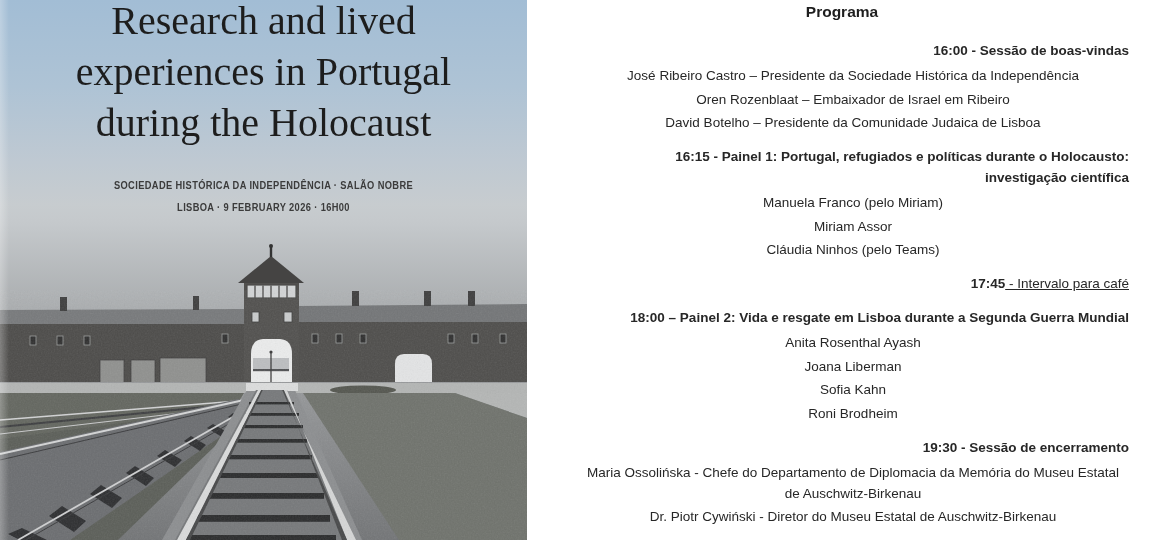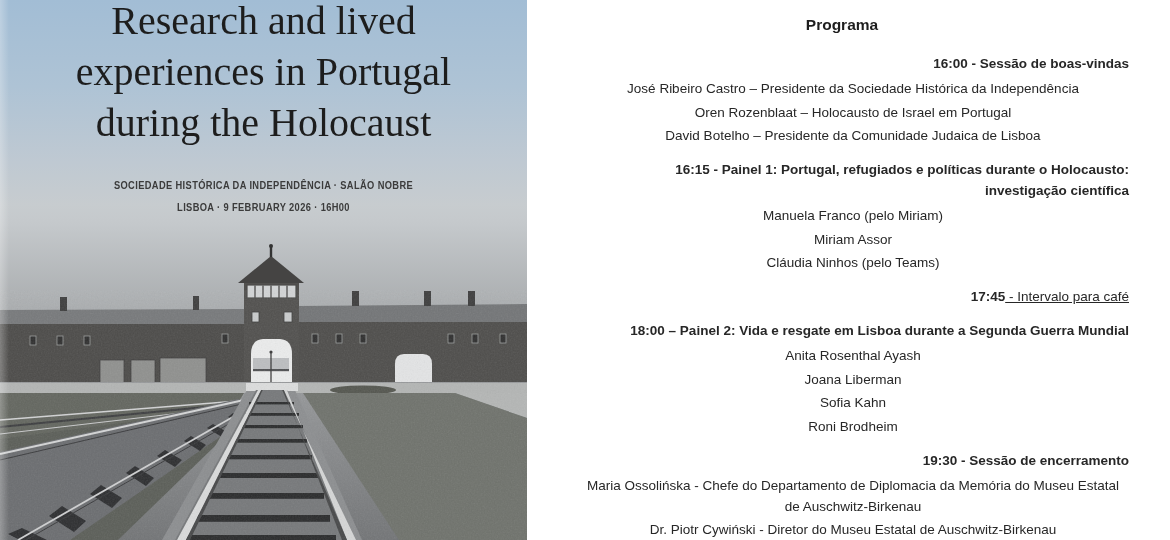--- a/index.html
+++ b/index.html
@@ -12,21 +12,21 @@
   .poster::after{content:"";position:absolute;inset:0;pointer-events:none;
     background:linear-gradient(90deg,rgba(255,255,255,.28),rgba(255,255,255,0) 9px);}
   .poster-title{margin-top:-5px;text-align:center;font-family:"Liberation Serif",serif;
     font-weight:400;font-size:40px;line-height:51px;color:#1d1d1d;}
   .poster-subtitle{margin-top:27px;text-align:center;font-weight:700;font-size:10px;
     letter-spacing:.4px;line-height:22px;color:#3b3b3b;transform:scaleX(.93);transform-origin:center;}
   .photo-svg{position:absolute;left:0;bottom:0;width:527px;height:318px;display:block;}
 
   
   .program{position:absolute;left:577px;top:0;width:530px;color:#272727;}
-  .program-heading{padding-top:15px;margin:0 0 19px 0;text-align:center;
+  .program-heading{padding-top:2px;margin:0 0 19px 0;text-align:center;
     font-size:15.5px;line-height:19px;font-weight:700;color:#1e1e1e;}
   .sec-head{margin:13px 0 4px 0;font-size:13.5px;line-height:21px;font-weight:700;
     white-space:pre-line;width:552px;text-align:right;}
   .sec-head .rest{font-weight:400;text-decoration:underline;}
   .item{margin:0 0 2.5px 0;font-size:13.5px;line-height:21px;white-space:pre-line;width:552px;text-align:center;}
 </style>
 </head>
 <body>
 
 <div class="stage">
@@ -169,21 +169,21 @@
       <rect x="0" y="80" width="527" height="238" filter="url(#grain)" opacity="0.13"></rect>
     </svg>
   </div>
 
   <div class="program">
     <div class="program-heading">Programa</div>
 
     <section>
       <p class="sec-head"><span>16:00 - Sessão de boas-vindas</span><span class="rest"></span></p>
       <p class="item">José Ribeiro Castro – Presidente da Sociedade Histórica da Independência</p>
-      <p class="item">Oren Rozenblaat – Holocausto de Israel em Portugal</p>
+      <p class="item">Oren Rozenblaat – Embaixador de Israel em Ribeiro</p>
       <p class="item">David Botelho – Presidente da Comunidade Judaica de Lisboa</p>
     </section>
 
     <section>
       <p class="sec-head"><span>16:15 - Painel 1: Portugal, refugiados e políticas durante o Holocausto:
 investigação científica</span><span class="rest"></span></p>
       <p class="item">Manuela Franco (pelo Miriam)</p>
       <p class="item">Miriam Assor</p>
       <p class="item">Cláudia Ninhos (pelo Teams)</p>
     </section>

